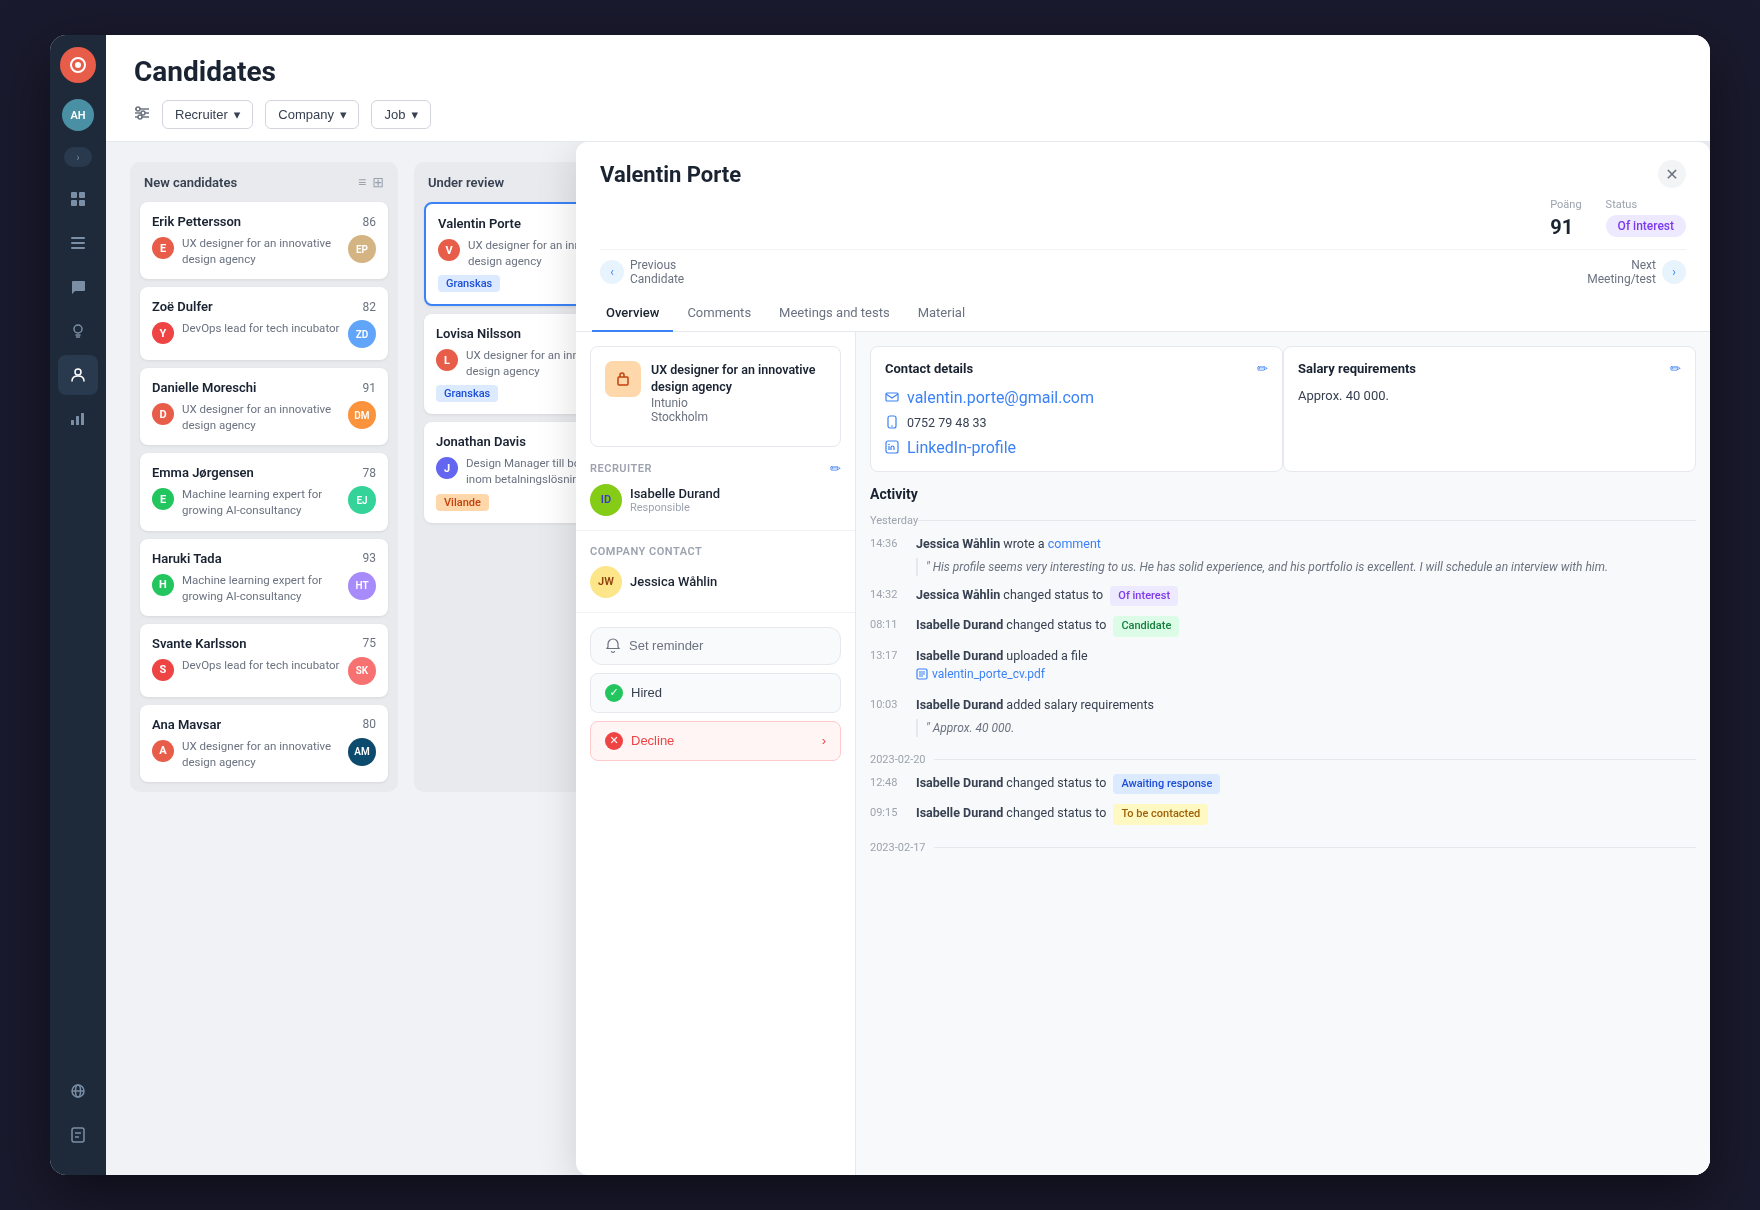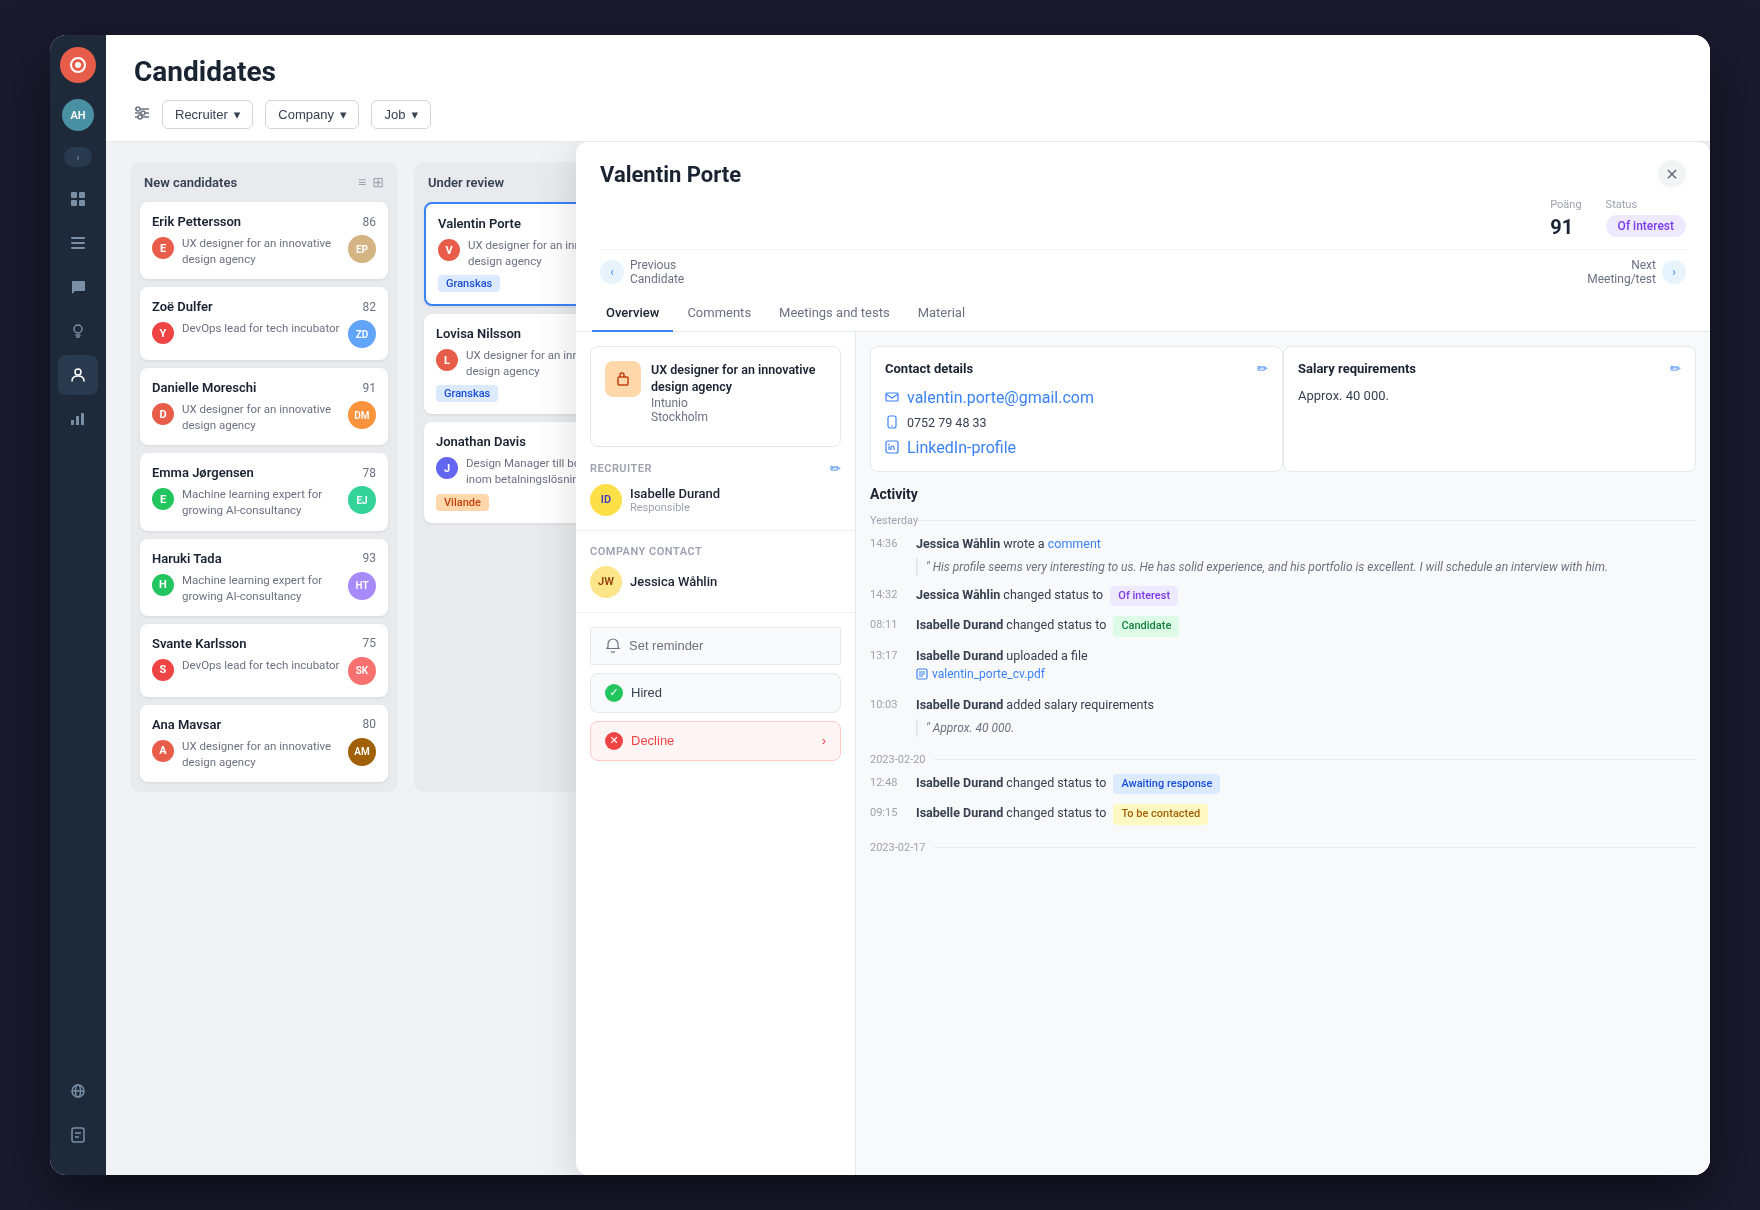--- a/index.html
+++ b/index.html
@@ -428,21 +428,21 @@
       color: white;
       flex-shrink: 0;
     }
     .av-beige { background: #d4b483; }
     .av-pink { background: #e879a0; }
     .av-blue { background: #60a5fa; }
     .av-green { background: #34d399; }
     .av-orange { background: #fb923c; }
     .av-purple { background: #a78bfa; }
     .av-red { background: #f87171; }
-    .av-teal { background: #a16207; }
+    .av-teal { background: #0c4a6e; }
   </style>
 </head>
 <body>
 
 <div class="app-container">
 
   <div class="sidebar">
     <div class="sidebar-logo">
       <svg width="18" height="18" viewBox="0 0 18 18">
         <circle cx="9" cy="9" r="7" fill="none" stroke="white" stroke-width="2"></circle>
@@ -817,38 +817,38 @@
                 </div>
               </div>
             </div>
 
             <div style="padding:0 14px 14px;">
               <div style="display:flex;align-items:center;justify-content:space-between;margin-bottom:8px;">
                 <span style="font-size:11px;font-weight:600;color:#9ca3af;text-transform:uppercase;letter-spacing:0.5px;">Recruiter</span>
                 <span style="color:#3b82f6;font-size:13px;cursor:pointer;">✏</span>
               </div>
               <div style="display:flex;align-items:center;gap:8px;">
-                <div style="width:32px;height:32px;border-radius:50%;background:#fde047;display:flex;align-items:center;justify-content:center;font-size:11px;color:#4338ca;font-weight:600;">ID</div>
+                <div style="width:32px;height:32px;border-radius:50%;background:#84cc16;display:flex;align-items:center;justify-content:center;font-size:11px;color:#4338ca;font-weight:600;">ID</div>
                 <div>
                   <div style="font-size:13px;font-weight:500;color:#1a2332;">Isabelle Durand</div>
                   <div style="font-size:11px;color:#9ca3af;">Responsible</div>
                 </div>
               </div>
             </div>
 
             <div style="padding:0 14px 14px;border-top:1px solid #f0f2f5;padding-top:14px;">
               <div style="font-size:11px;font-weight:600;color:#9ca3af;text-transform:uppercase;letter-spacing:0.5px;margin-bottom:8px;">Company contact</div>
               <div style="display:flex;align-items:center;gap:8px;">
                 <div style="width:32px;height:32px;border-radius:50%;background:#fde68a;display:flex;align-items:center;justify-content:center;font-size:11px;color:#92400e;font-weight:600;">JW</div>
                 <div style="font-size:13px;font-weight:500;color:#1a2332;">Jessica Wåhlin</div>
               </div>
             </div>
 
             <div style="padding:14px;border-top:1px solid #f0f2f5;display:flex;flex-direction:column;gap:8px;">
-              <button class="action-btn reminder" style="display:flex;align-items:center;gap:8px;padding:10px 14px;border-radius:2px;font-size:13px;cursor:pointer;border:1px solid #e5e8ed;background:#f9fafb;color:#6b7280;">
+              <button class="action-btn reminder" style="display:flex;align-items:center;gap:8px;padding:10px 14px;border-radius:12px;font-size:13px;cursor:pointer;border:1px solid #e5e8ed;background:#f9fafb;color:#6b7280;">
                 <svg width="16" height="16" viewBox="0 0 16 16" fill="none">
                     <path d="M8 1a5 5 0 00-5 5v3l-1 1.5h12L13 9V6a5 5 0 00-5-5z" stroke="#6b7280" stroke-width="1.2"></path>
                     <path d="M6.5 13a1.5 1.5 0 003 0" stroke="#6b7280" stroke-width="1.2"></path>
                   </svg>
                 <span>Set reminder</span>
               </button>
               <button class="action-btn hired" style="display:flex;align-items:center;gap:8px;padding:10px 14px;border-radius:8px;font-size:13px;cursor:pointer;border:1px solid #e5e8ed;background:#f9fafb;color:#374151;">
                 <span style="width:18px;height:18px;border-radius:50%;background:#22c55e;display:inline-flex;align-items:center;justify-content:center;color:white;font-size:11px;">✓</span>
                 <span>Hired</span>
               </button>

